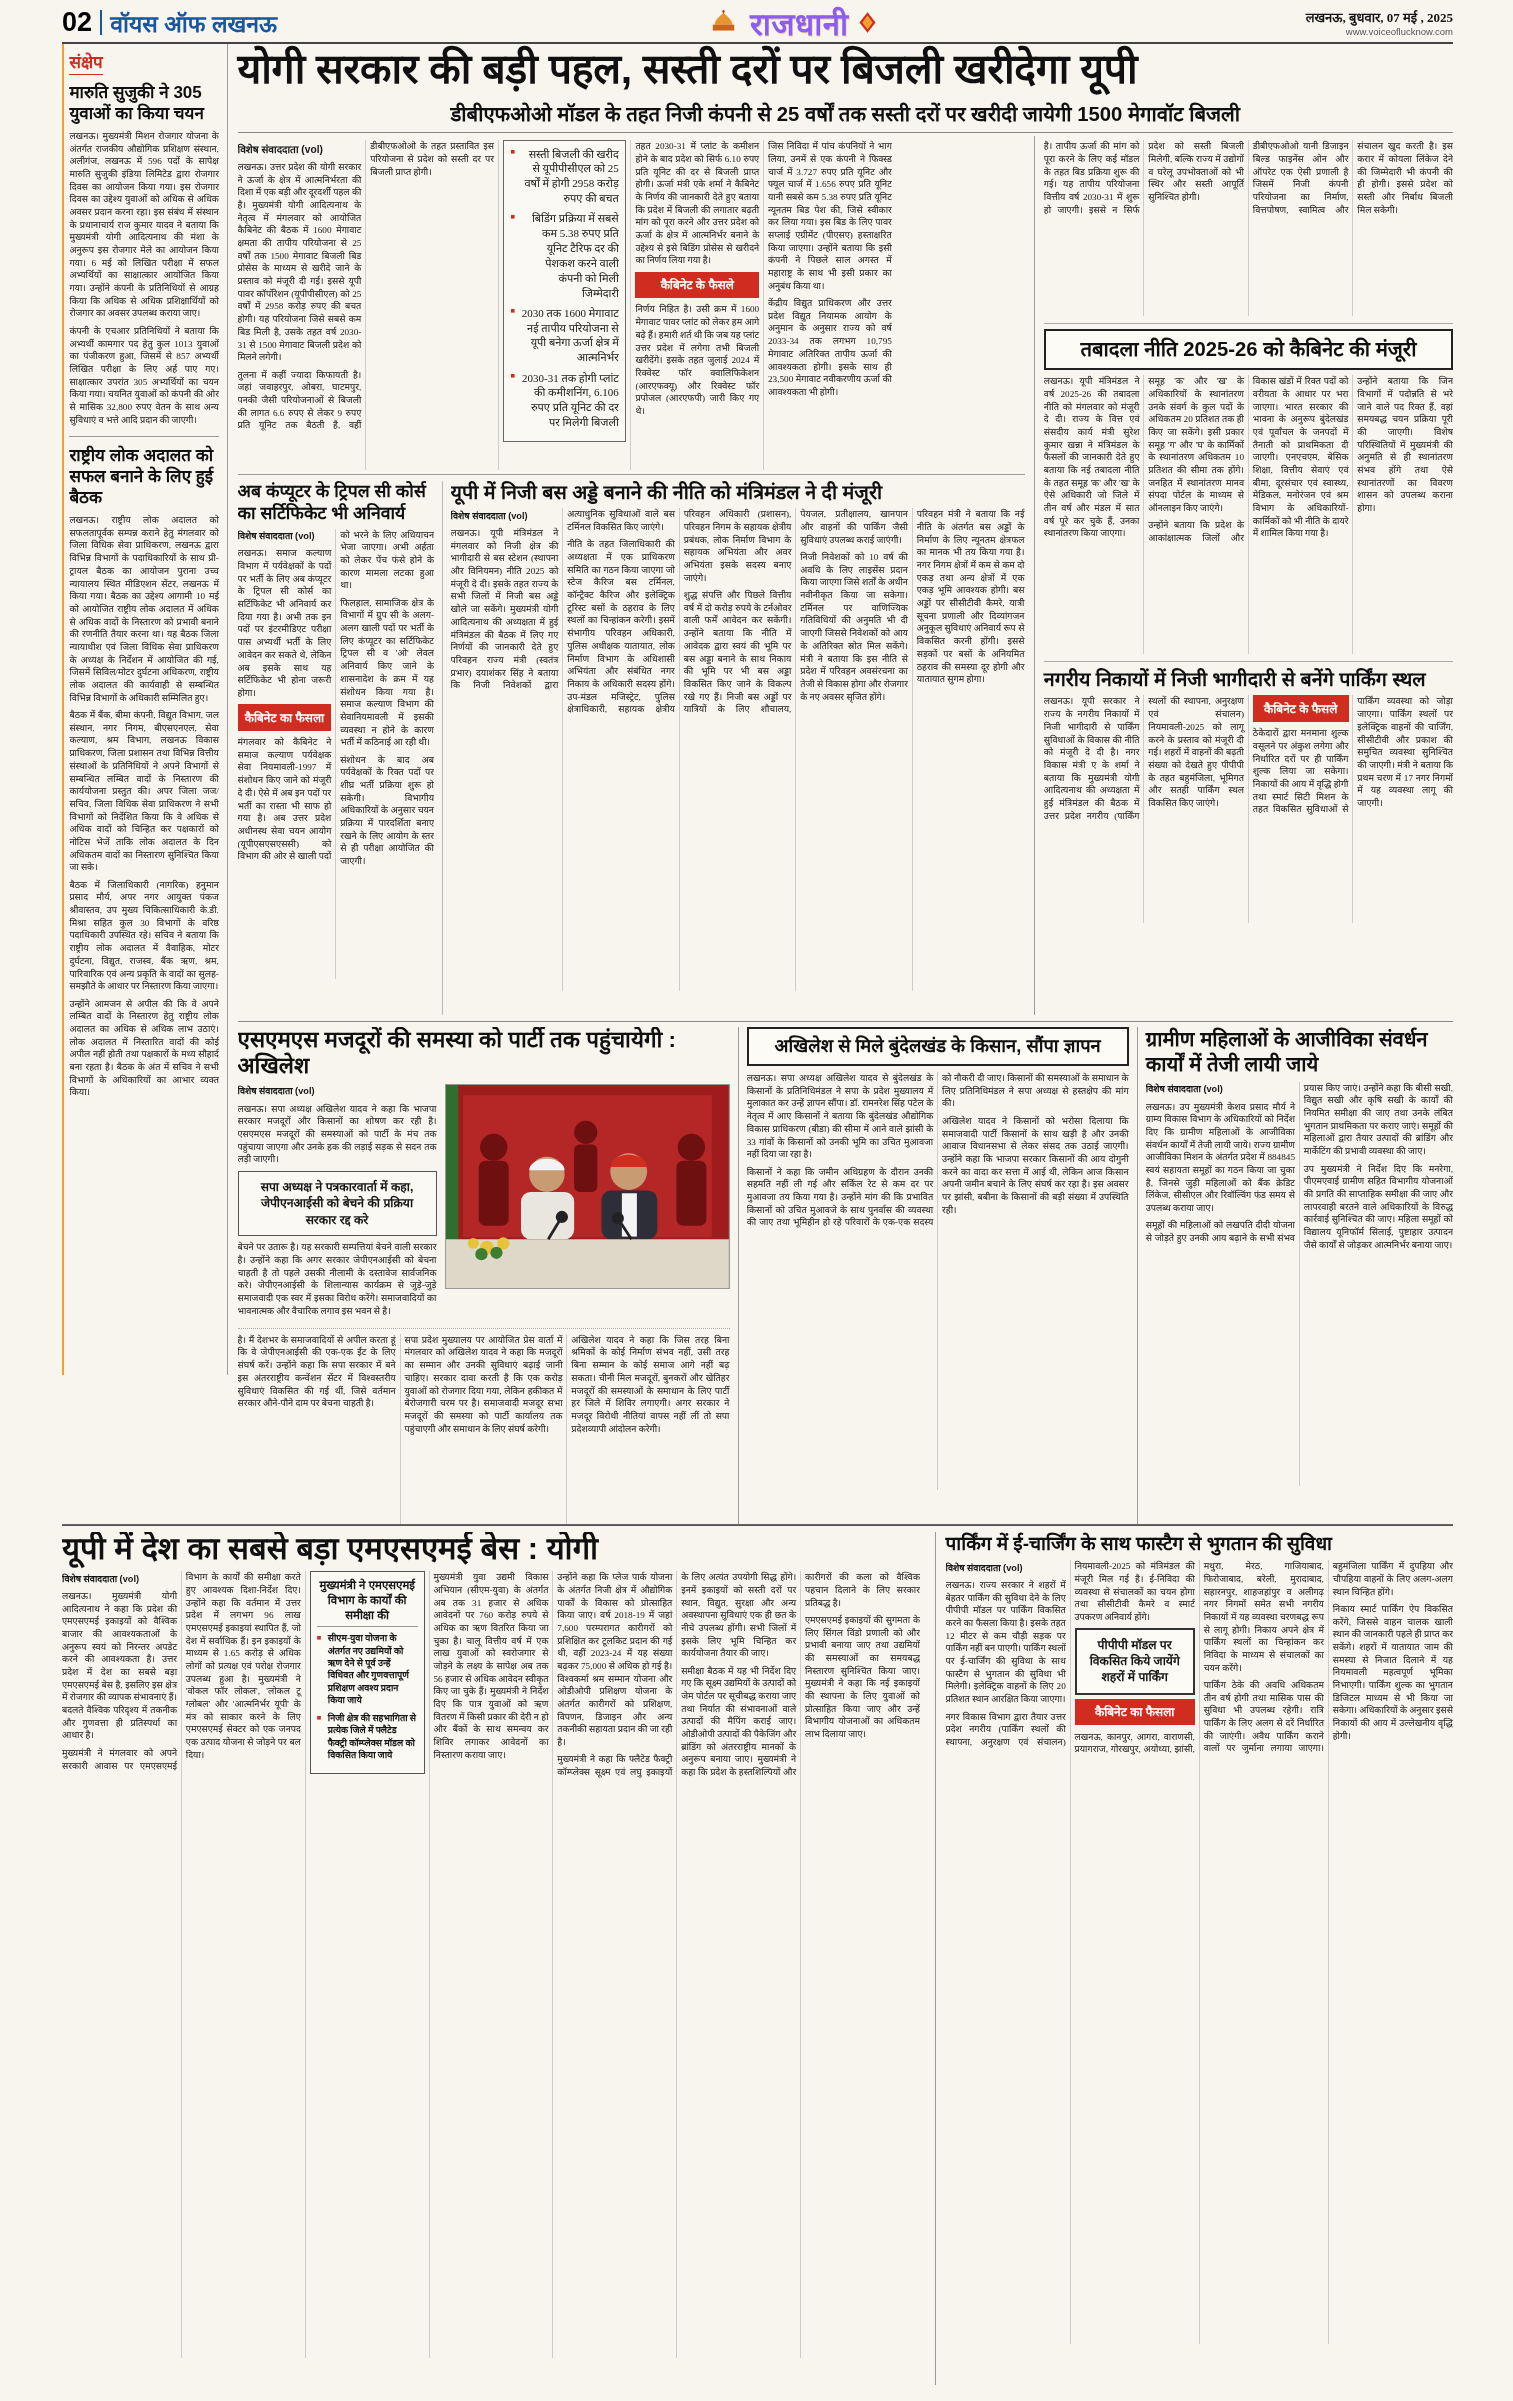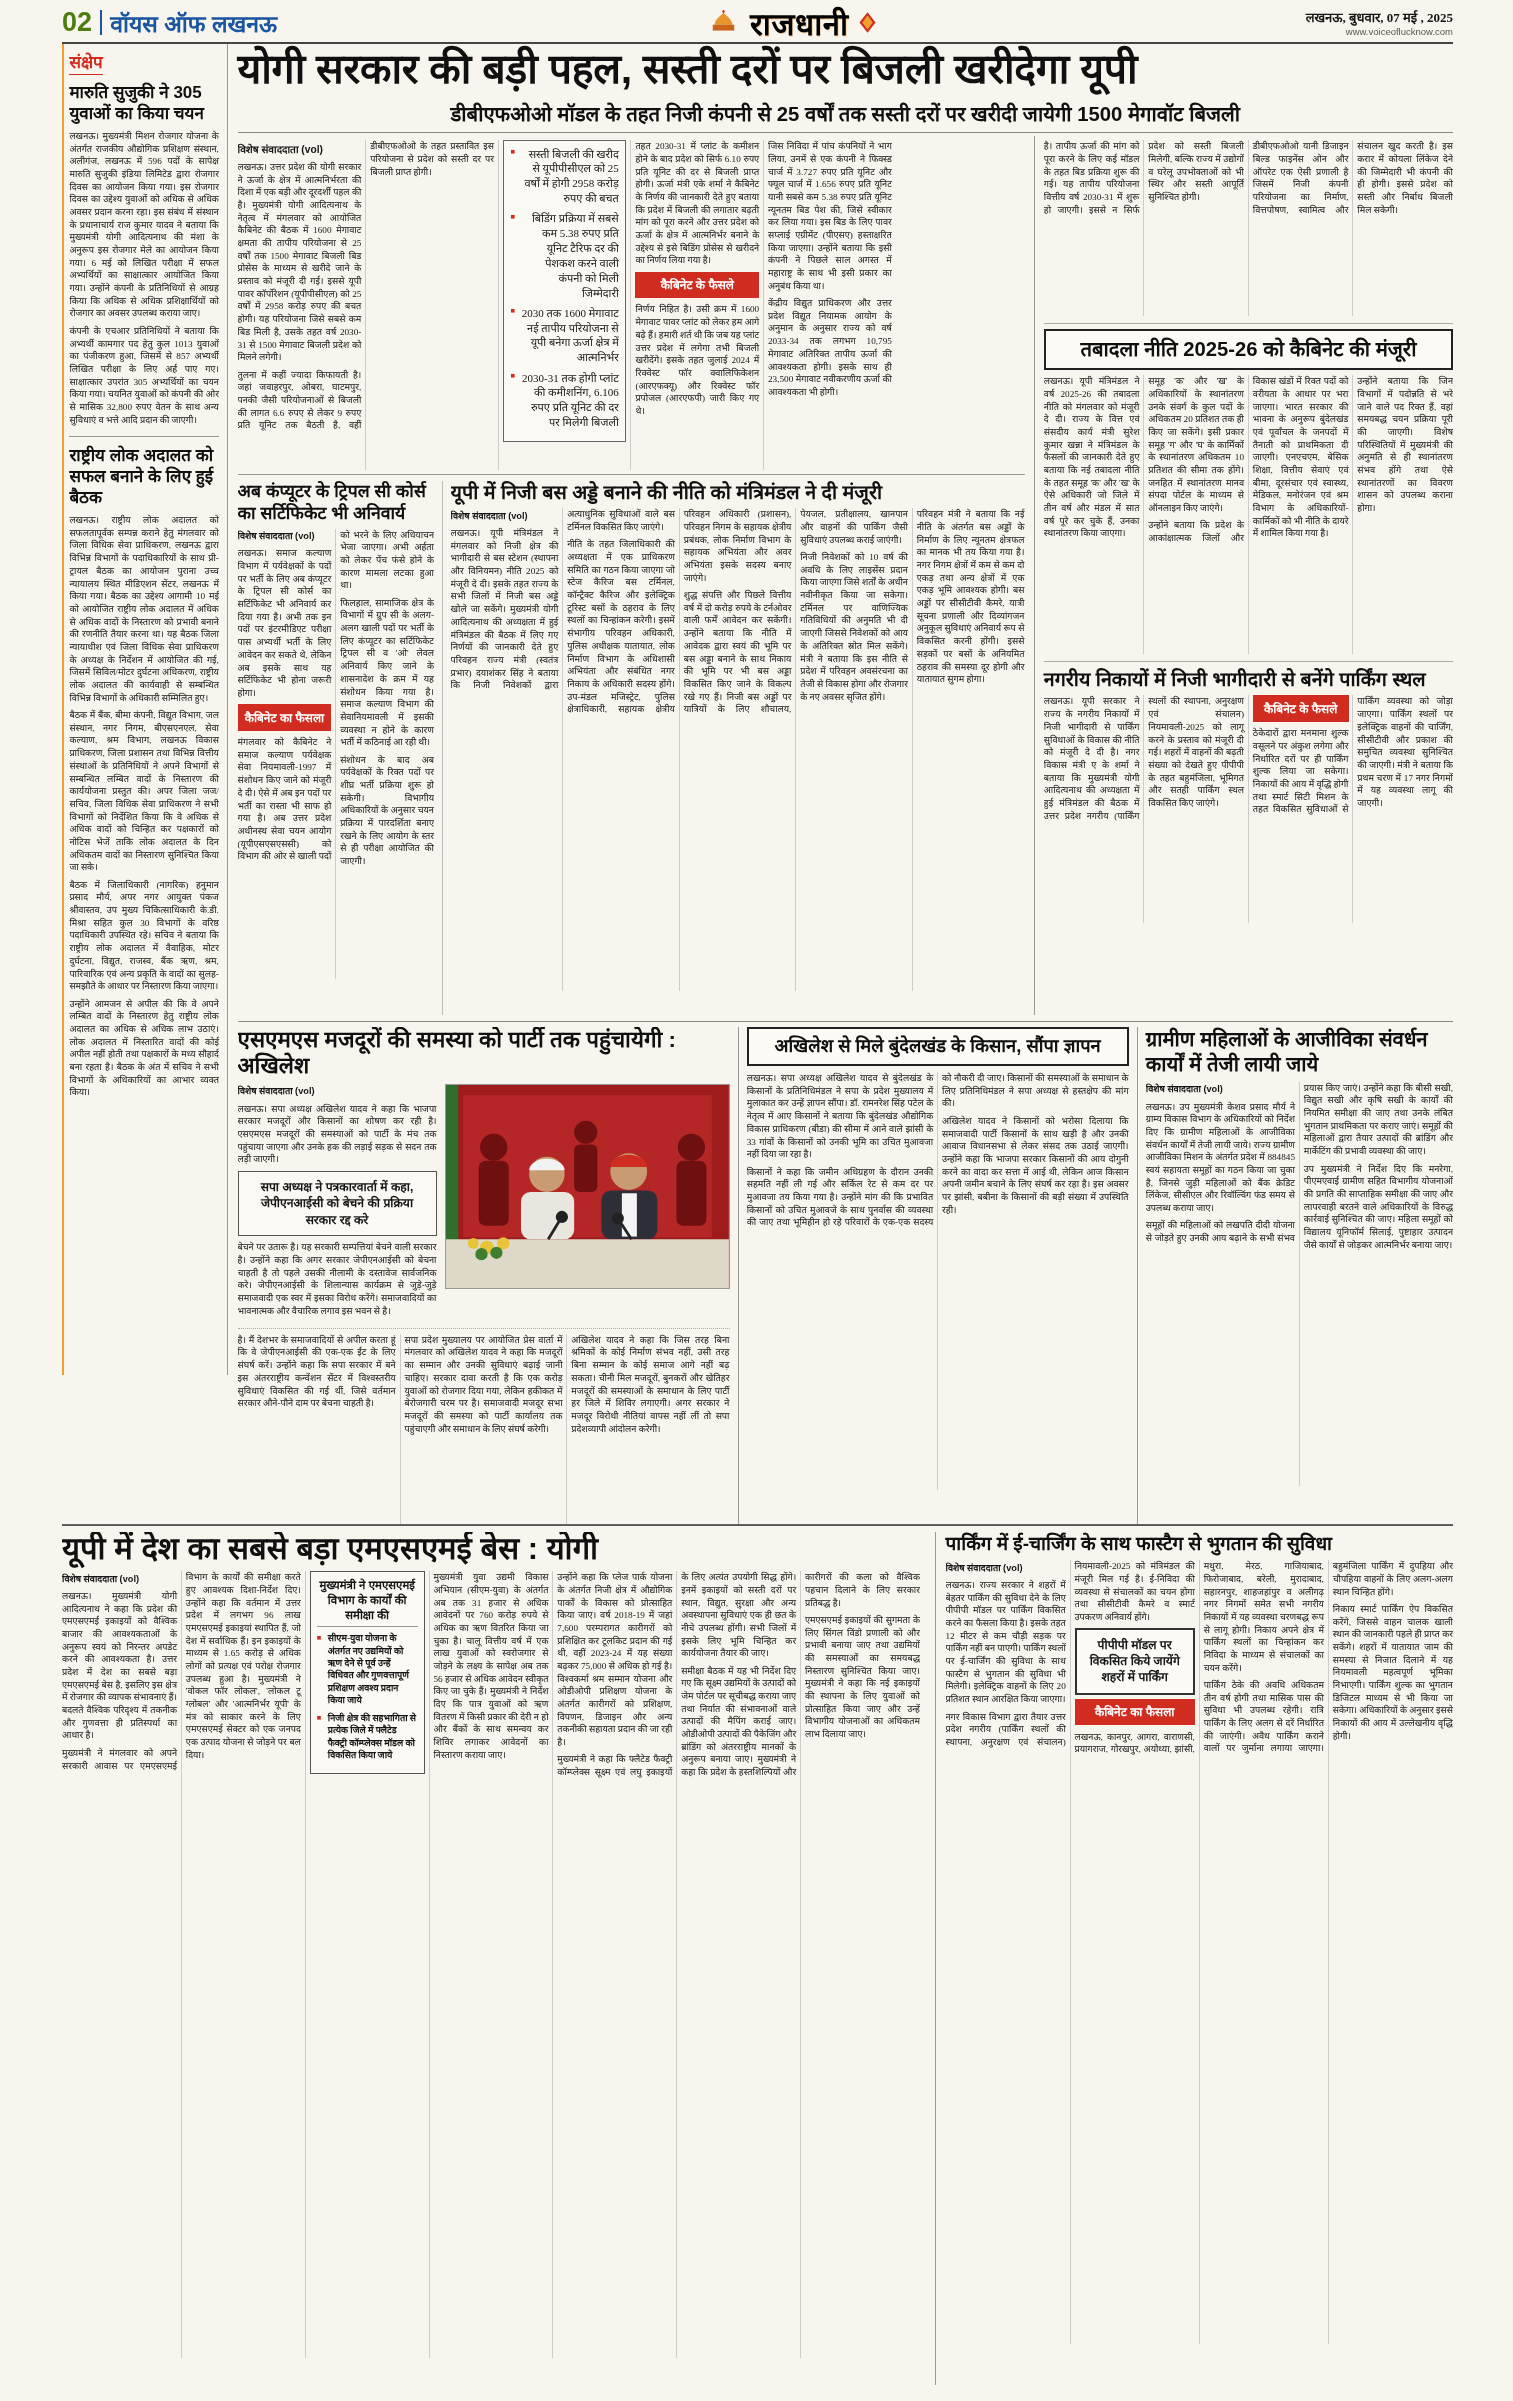--- a/index.html
+++ b/index.html
@@ -1,25 +1,25 @@
 <!DOCTYPE html>
 <html lang="hi" style="font-size:11px"><head>
 <meta charset="utf-8">
 <style>
   *{margin:0;padding:0;box-sizing:border-box}
   body{background:#d8d4ca;font-family:"Liberation Serif",serif}
   .page{width:1514px;height:2401px;background:#f8f5ee;color:#161616;padding:5.4px 61px 9.5px 62px;overflow:hidden;position:relative}
   
   .topbar{display:flex;align-items:center;justify-content:space-between;height:39px;border-bottom:2px double #444;padding-bottom:2.7px}
   .tb-left{display:flex;align-items:center}
-  .pagenum{font-size:27px;font-weight:bold;color:#4d7c0f;font-family:"Liberation Sans",sans-serif}
+  .pagenum{font-size:27px;font-weight:bold;color:#000000;font-family:"Liberation Sans",sans-serif}
   .tb-sep{display:inline-block;width:2px;height:24.4px;background:#1a56a0;margin:0 8.1px}
   .papername{font-size:23px;font-weight:bold;color:#1a56a0;font-family:"Liberation Sans",sans-serif}
   .tb-center{display:flex;align-items:center;gap:6.8px}
-  .masthead-word{font-size:31px;font-weight:bold;color:#000000;font-family:"Liberation Sans",sans-serif;text-shadow:0.7px 0.7px 0 #f3c892;letter-spacing:0.7px}
+  .masthead-word{font-size:31px;font-weight:bold;color:#8b5cf6;font-family:"Liberation Sans",sans-serif;text-shadow:0.7px 0.7px 0 #f3c892;letter-spacing:0.7px}
   .tb-right{text-align:right}
   .dateline{font-size:13px;font-weight:bold}
   .website{font-size:9.5px;color:#555;font-family:"Liberation Sans",sans-serif}
   
   .body p,.flow p{font-size:9.2px;line-height:1.38;text-align:justify;margin-bottom:4.7px}
   .byline{font-family:"Liberation Sans",sans-serif;font-weight:bold;font-size:10.2px;margin:1.4px 0 5.4px}
   .colbody{column-gap:8.8px;column-rule:0.7px solid #ccc;overflow:hidden;column-fill:balance}
   .cols2{column-count:2}.cols3{column-count:3}.cols4{column-count:4}
   .cols5{column-count:5}.cols6{column-count:6}.cols7{column-count:7}
   h1,h2,h3{font-family:"Liberation Sans",sans-serif;color:#101010}

